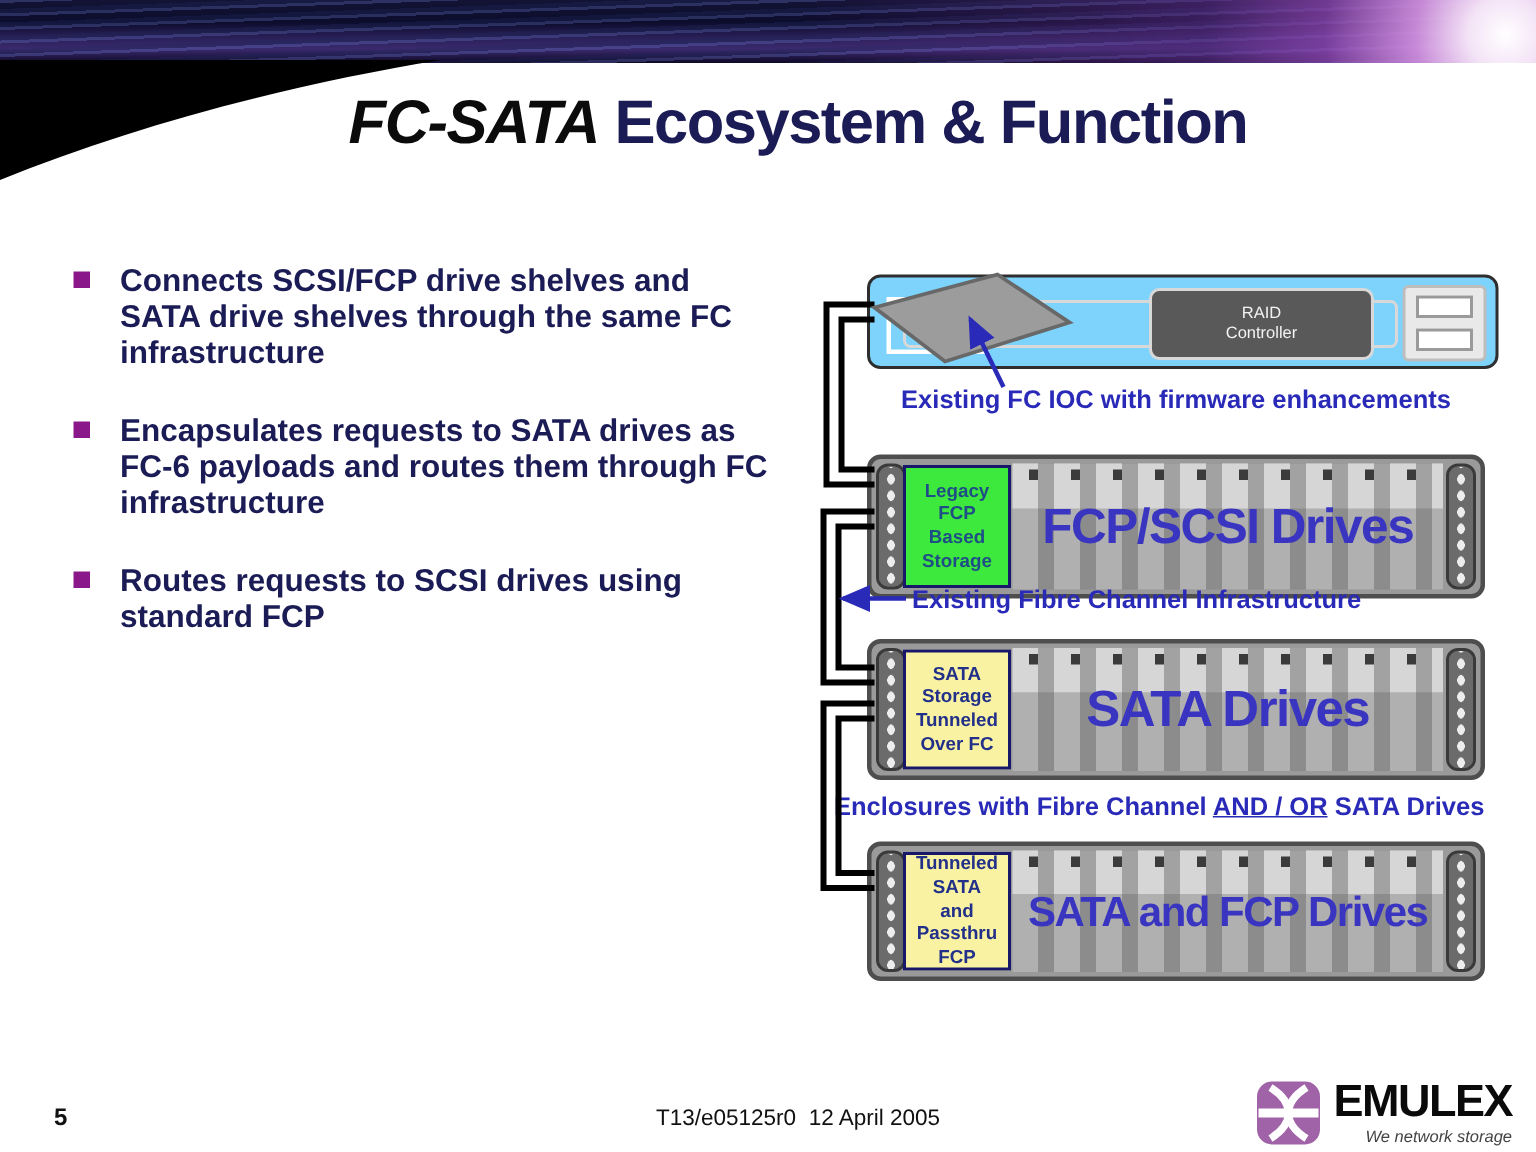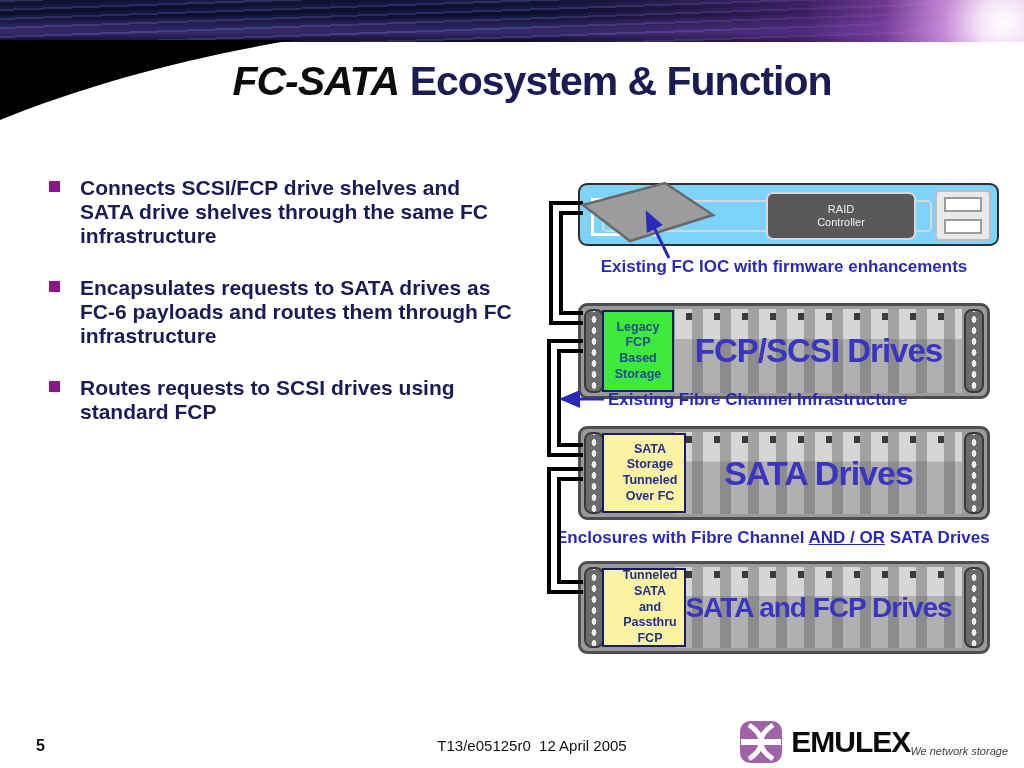--- a/index.html
+++ b/index.html
@@ -54,41 +54,41 @@
     background-image:
       repeating-linear-gradient(90deg, rgba(0,0,0,0) 0 11px, #3b3b3b 11px 17px, rgba(0,0,0,0) 17px 28px),
       repeating-linear-gradient(90deg, #d6d6d6 0 17px, #a2a2a2 17px 28px),
       repeating-linear-gradient(90deg, #b0b0b0 0 17px, #8c8c8c 17px 28px);
     background-size:100% 7px,100% 36%,100% 100%;
     background-position:0 4px,0 0,0 0;background-repeat:no-repeat;}
   .tag{position:absolute;left:21px;top:4px;bottom:4px;width:68px;border:2px solid #18186a;
        display:flex;align-items:center;justify-content:center;text-align:center;
        font-size:12.5px;font-weight:bold;line-height:1.25;white-space:pre-line;}
   .tag-green{background:#3ce93c;color:#1f4e86;}
-  .tag-yellow{background:#f8f2a2;color:#22308a;padding-left:12px;}
+  .tag-yellow{background:#f8f2a2;color:#22308a;}
   .biglabel{position:absolute;left:94px;right:25px;top:0;bottom:0;display:flex;align-items:center;
             justify-content:center;font-weight:bold;color:#3a35c0;letter-spacing:-1px;}
   .enc1 .biglabel{font-size:33px;} .enc2 .biglabel{font-size:34px;} .enc3 .biglabel{font-size:28px;}
 
   
   .cap{position:absolute;font-size:17px;font-weight:bold;color:#2a2ab8;}
   .cap1{left:578px;width:412px;top:257px;text-align:center;}
   .cap2{left:608px;top:390px;}
   .cap3{left:556px;top:528px;}
   .cap3 .und{text-decoration:underline;}
 
   
   .overlay{position:absolute;left:0;top:0;pointer-events:none;}
 
   
   .pageno{position:absolute;left:36px;top:737px;font-size:16px;font-weight:bold;color:#111;}
   .docref{position:absolute;left:0;right:0;top:737px;padding-left:40px;text-align:center;
           font-size:15px;font-weight:normal;color:#111;white-space:pre;}
   .logo{position:absolute;right:16px;top:720px;display:flex;align-items:center;gap:8px;}
-  .logo-txt{display:flex;flex-direction:row;align-items:center;}
+  .logo-txt{display:flex;flex-direction:column;align-items:center;}
   .logo-word{font-size:30px;font-weight:900;letter-spacing:-1px;color:#0a0a0a;line-height:1;}
   .logo-tag{font-size:11px;font-style:italic;color:#444;margin-top:2px;align-self:flex-end;}
 </style>
 </head>
 <body>
 
 <div class="slide">
 
   <div class="banner"></div>
   <svg class="swoosh" width="300" height="82">

